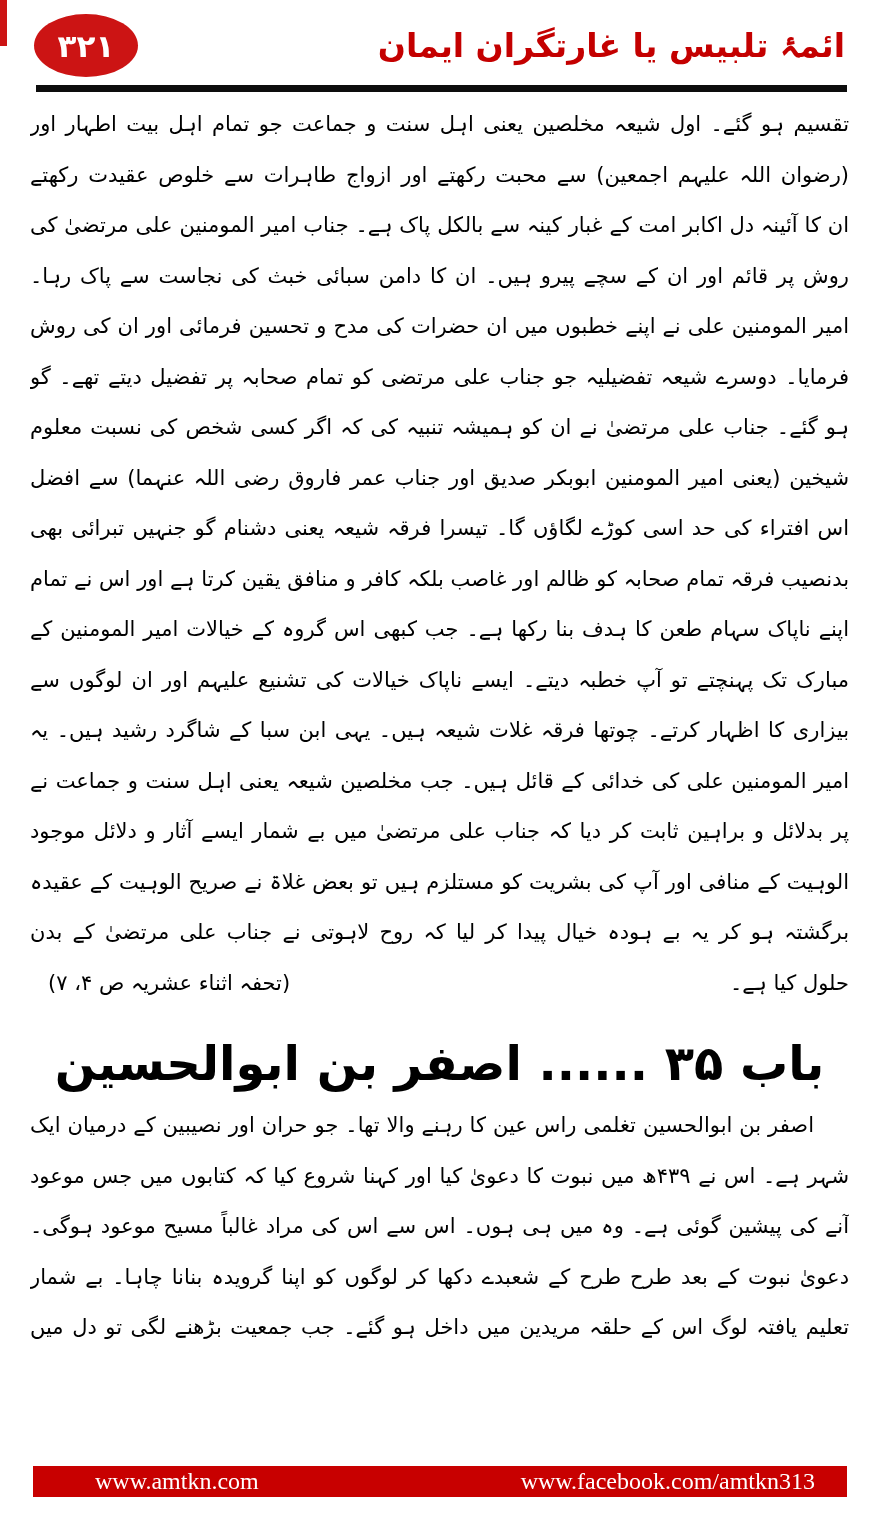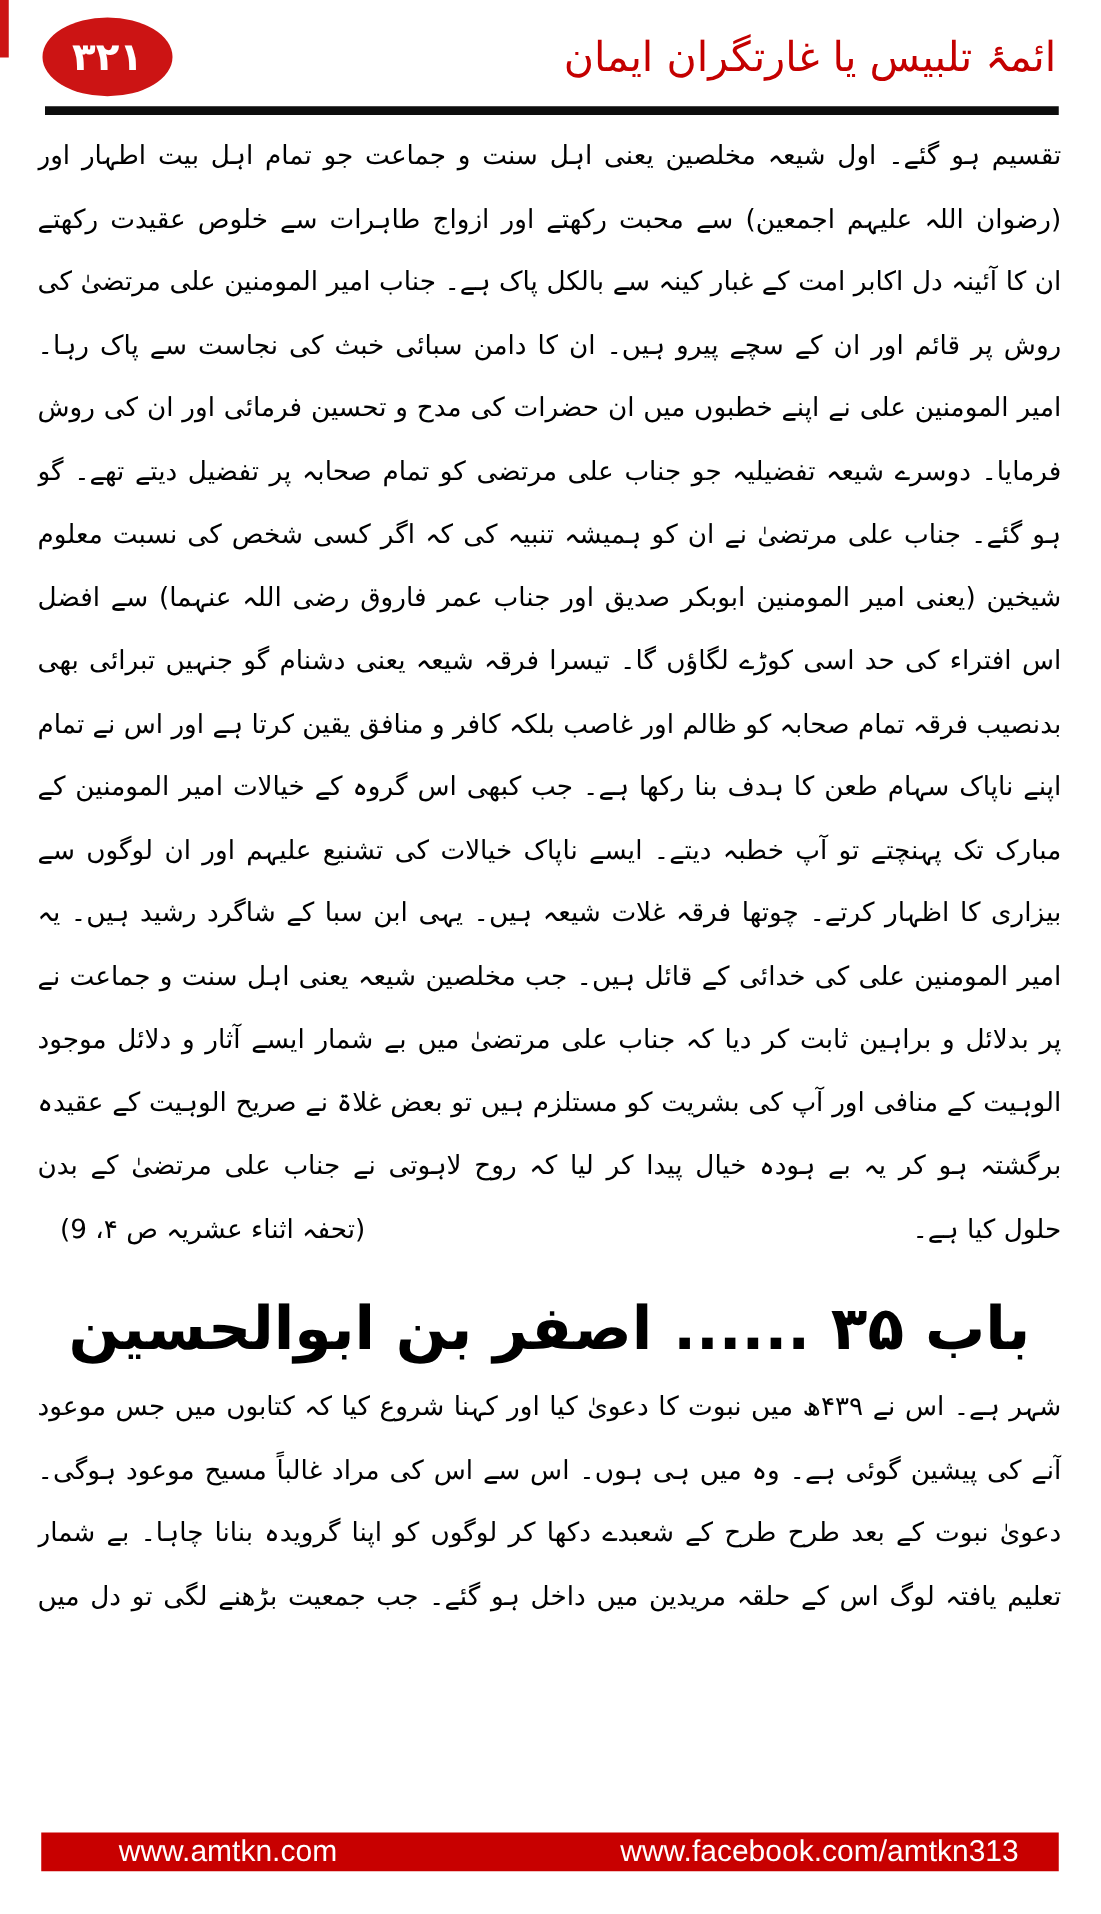--- a/index.html
+++ b/index.html
@@ -11,21 +11,21 @@
     position:absolute;left:0;top:0;width:7px;height:46px;background:#cc1414;
   }
   .page-badge{
     position:absolute;left:34px;top:14px;width:104px;height:63px;
     background:#cc1414;border-radius:50%;
     display:flex;align-items:center;justify-content:center;
     color:#fff;font-size:31px;font-weight:bold;
   }
   .book-title{
     position:absolute;top:26px;right:36px;direction:rtl;
-    color:#c40000;font-size:33px;font-weight:normal;white-space:nowrap;
+    color:#c40000;font-size:33px;font-weight:bold;white-space:nowrap;
   }
   .rule{
     position:absolute;top:85px;left:36px;right:34px;height:7px;background:#0d0d0d;
   }
   .body-text{
     position:absolute;top:99px;left:30px;right:32px;direction:rtl;
     font-size:21px;line-height:50.5px;
   }
   .line{
     text-align:justify;text-align-last:justify;height:50.5px;overflow:hidden;
@@ -37,21 +37,21 @@
   .split-line .citation{margin-left:18px;}
   .chapter-heading{
     margin:22px 0 4px 0;text-align:center;direction:rtl;
     font-size:48px;font-weight:bold;line-height:66px;height:66px;overflow:hidden;
   }
   .indent{text-indent:35px;}
   .footer-bar{
     position:absolute;left:33px;right:34px;top:1466px;height:31px;
     background:#c80000;color:#fff;
     display:flex;align-items:center;justify-content:space-between;
-    font-family:Liberation Sans, sans-serif;font-size:24px;direction:ltr;
+    font-family:Liberation Serif, serif;font-size:24px;direction:ltr;
   }
   .footer-bar .site-left{margin-left:62px;}
   .footer-bar .site-right{margin-right:32px;}
 </style>
 </head>
 <body>
 
 <div class="corner-mark"></div>
 
 <header>
@@ -77,25 +77,26 @@
   <div class="line">اپنے ناپاک سہام طعن کا ہدف بنا رکھا ہے۔ جب کبھی اس گروہ کے خیالات امیر المومنین کے سمع</div>
   <div class="line">مبارک تک پہنچتے تو آپ خطبہ دیتے۔ ایسے ناپاک خیالات کی تشنیع علیہم اور ان لوگوں سے</div>
   <div class="line">بیزاری کا اظہار کرتے۔ چوتھا فرقہ غلات شیعہ ہیں۔ یہی ابن سبا کے شاگرد رشید ہیں۔ یہ لوگ</div>
   <div class="line">امیر المومنین علی کی خدائی کے قائل ہیں۔ جب مخلصین شیعہ یعنی اہل سنت و جماعت نے ان لوگوں</div>
   <div class="line">پر بدلائل و براہین ثابت کر دیا کہ جناب علی مرتضیٰ میں بے شمار ایسے آثار و دلائل موجود ہیں جو</div>
   <div class="line">الوہیت کے منافی اور آپ کی بشریت کو مستلزم ہیں تو بعض غلاۃ نے صریح الوہیت کے عقیدہ سے</div>
   <div class="line">برگشتہ ہو کر یہ بے ہودہ خیال پیدا کر لیا کہ روح لاہوتی نے جناب علی مرتضیٰ کے بدن ناسوتی میں</div>
 
   <div class="split-line">
     <span>حلول کیا ہے۔</span>
-    <span class="citation">(تحفہ اثناء عشریہ ص ۴، 9)</span>
+    <span class="citation">(تحفہ اثناء عشریہ ص ۴، ۷)</span>
   </div>
 
   <h2 class="chapter-heading">باب ۳۵ ...... اصفر بن ابوالحسین تغلمی</h2>
 
+  <div class="line indent">اصفر بن ابوالحسین تغلمی راس عین کا رہنے والا تھا۔ جو حران اور نصیبین کے درمیان ایک</div>
   <div class="line">شہر ہے۔ اس نے ۴۳۹ھ میں نبوت کا دعویٰ کیا اور کہنا شروع کیا کہ کتابوں میں جس موعود کے</div>
   <div class="line">آنے کی پیشین گوئی ہے۔ وہ میں ہی ہوں۔ اس سے اس کی مراد غالباً مسیح موعود ہوگی۔ اصفر نے</div>
   <div class="line">دعویٰ نبوت کے بعد طرح طرح کے شعبدے دکھا کر لوگوں کو اپنا گرویدہ بنانا چاہا۔ بے شمار جہلاء اور</div>
   <div class="line">تعلیم یافتہ لوگ اس کے حلقہ مریدین میں داخل ہو گئے۔ جب جمعیت بڑھنے لگی تو دل میں ملک</div>
 </main>
 
 <footer class="footer-bar">
   <span class="site-left">www.amtkn.com</span>
   <span class="site-right">www.facebook.com/amtkn313</span>
 </footer>

